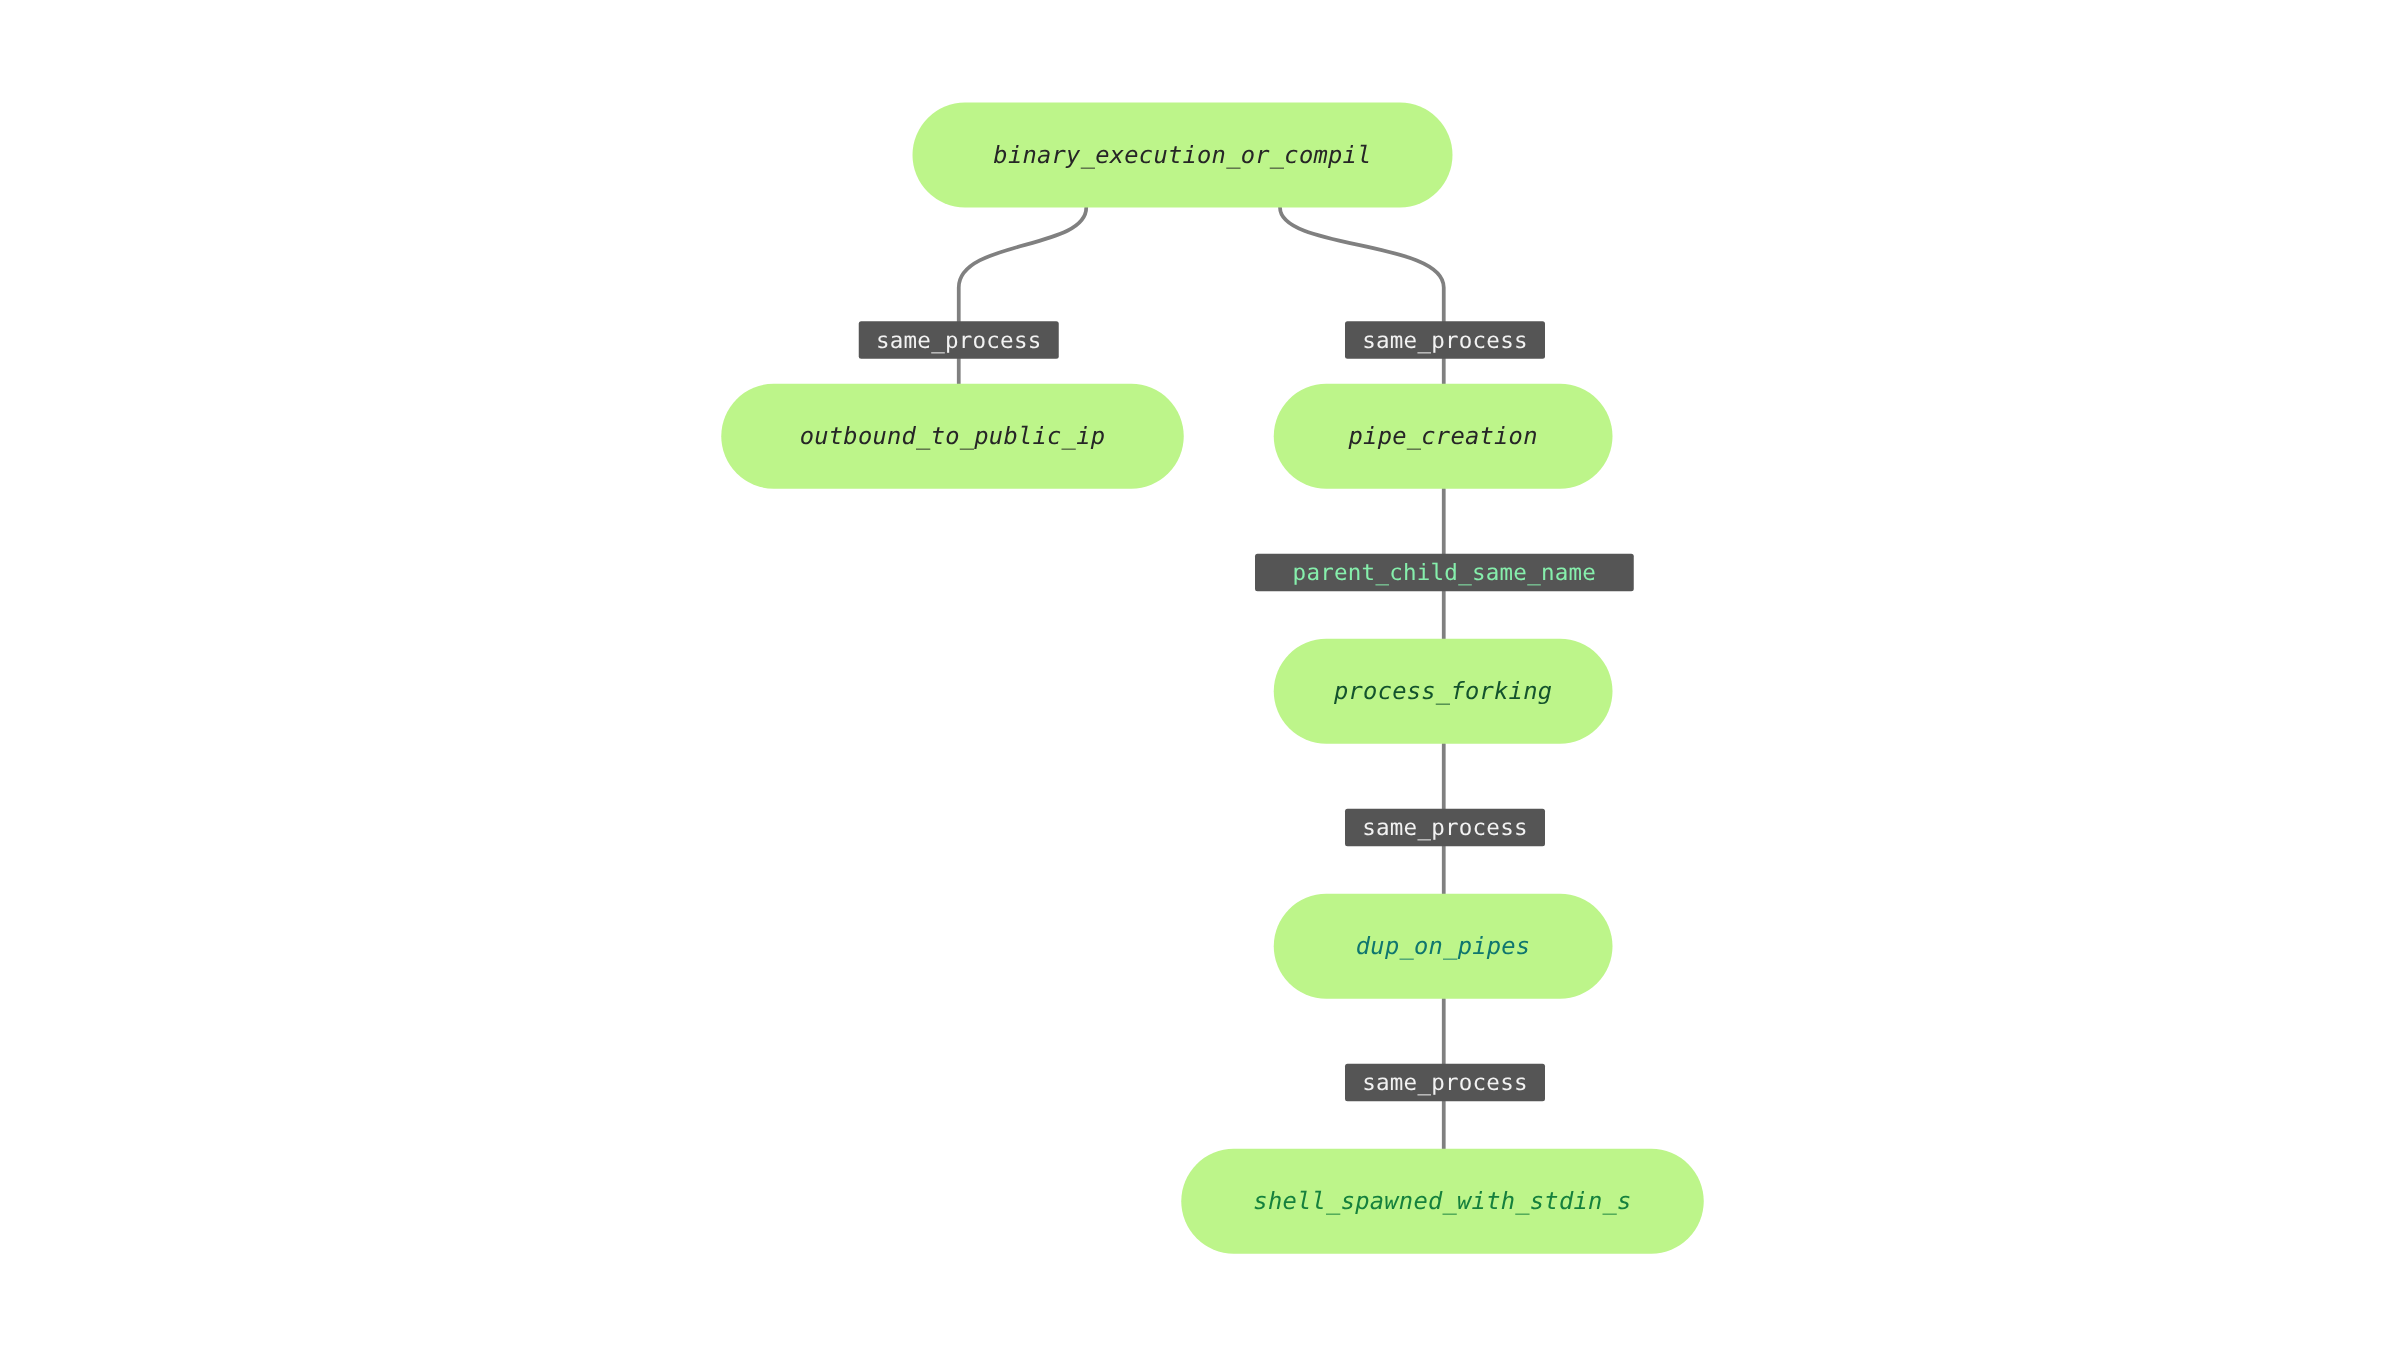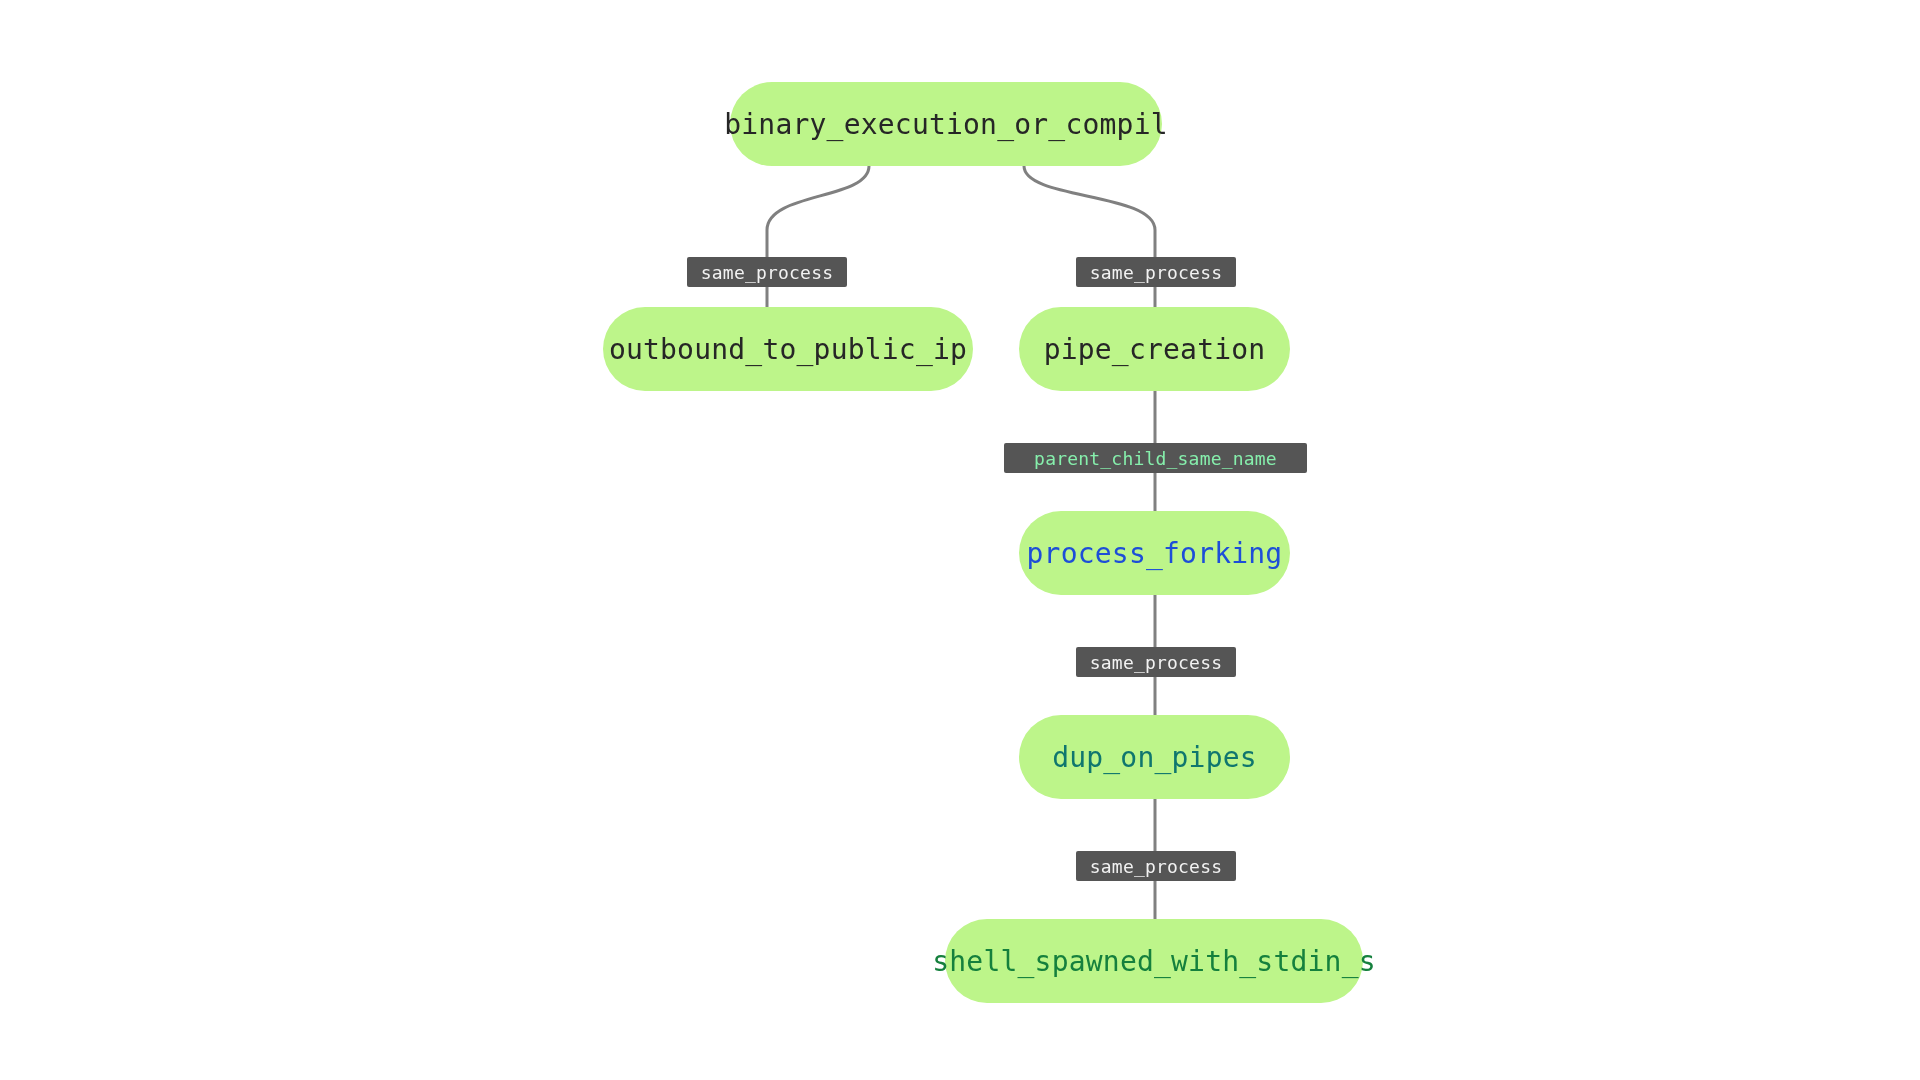--- a/index.html
+++ b/index.html
@@ -25,24 +25,25 @@
   }
   .node {
     position: absolute;
     box-sizing: border-box;
     display: flex;
     align-items: center;
     justify-content: center;
     border-radius: 999px;
     background: #bdf58a;
     color: #262626;
-    font-size: 28px;
+    font-size: 19px;
     letter-spacing: 0.2px;
     white-space: nowrap;
     z-index: 3;
+    font-style: italic;
   }
   .edge-label {
     position: absolute;
     box-sizing: border-box;
     display: flex;
     align-items: center;
     justify-content: center;
     background: #555555;
     color: #f2f2f2;
     font-size: 18px;
@@ -62,23 +63,23 @@
   <svg id="edge-layer" viewBox="0 0 1920 1080" xmlns="http://www.w3.org/2000/svg">
       <path d="M 869,166 C 869,200 767,192 767,230 L 767,307" fill="none" stroke="#808080" stroke-width="3" stroke-linecap="round"></path>
       <path d="M 1024,166 C 1024,200 1155,192 1155,230 L 1155,307" fill="none" stroke="#808080" stroke-width="3" stroke-linecap="round"></path>
       <path d="M 1155,391 L 1155,511" fill="none" stroke="#808080" stroke-width="3" stroke-linecap="round"></path>
       <path d="M 1155,595 L 1155,715" fill="none" stroke="#808080" stroke-width="3" stroke-linecap="round"></path>
       <path d="M 1155,799 L 1155,919" fill="none" stroke="#808080" stroke-width="3" stroke-linecap="round"></path>
     </svg>
 
   <div id="node-layer">
       <div class="node" style="left: 730px; top: 82px; width: 432px; height: 84px; background: rgb(189, 245, 138); color: rgb(38, 38, 38);">binary_execution_or_compil</div>
-      <div class="node" style="left: 603px; top: 307px; width: 370px; height: 84px; background: rgb(189, 245, 138); color: rgb(38, 38, 38);">outbound_to_public_ip</div>
+      <div class="node" style="left: 577px; top: 307px; width: 370px; height: 84px; background: rgb(189, 245, 138); color: rgb(38, 38, 38);">outbound_to_public_ip</div>
       <div class="node" style="left: 1019px; top: 307px; width: 271px; height: 84px; background: rgb(189, 245, 138); color: rgb(38, 38, 38); text-align: right;">pipe_creation</div>
-      <div class="node" style="left: 1019px; top: 511px; width: 271px; height: 84px; background: rgb(189, 245, 138); color: #1d4ed8;">process_forking</div>
+      <div class="node" style="left: 1019px; top: 511px; width: 271px; height: 84px; background: rgb(189, 245, 138); color: #14532d;">process_forking</div>
       <div class="node" style="left: 1019px; top: 715px; width: 271px; height: 84px; background: rgb(189, 245, 138); color: #0f766e; text-align: center;">dup_on_pipes</div>
       <div class="node" style="left: 945px; top: 919px; width: 418px; height: 84px; background: rgb(189, 245, 138); color: #15803d;">shell_spawned_with_stdin_s</div>
     </div>
   <div id="label-layer">
       <div class="edge-label" style="left: 687px; top: 257px; width: 160px; background: rgb(85, 85, 85); color: rgb(242, 242, 242);">same_process</div>
       <div class="edge-label" style="left: 1076px; top: 257px; width: 160px; background: rgb(85, 85, 85); color: rgb(242, 242, 242);">same_process</div>
       <div class="edge-label" style="left: 1004px; top: 443px; width: 303px; background: rgb(85, 85, 85); color: #86efac;">parent_child_same_name</div>
       <div class="edge-label" style="left: 1076px; top: 647px; width: 160px; background: rgb(85, 85, 85); color: rgb(242, 242, 242);">same_process</div>
       <div class="edge-label" style="left: 1076px; top: 851px; width: 160px; background: rgb(85, 85, 85); color: rgb(242, 242, 242);">same_process</div>
     </div>

